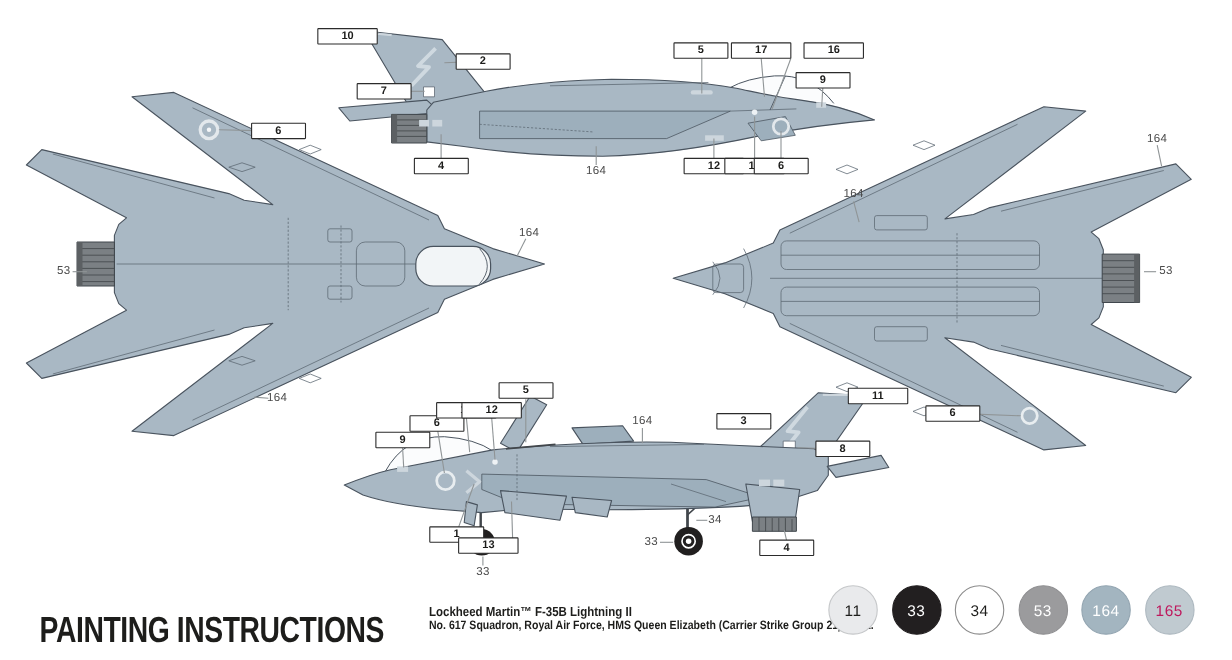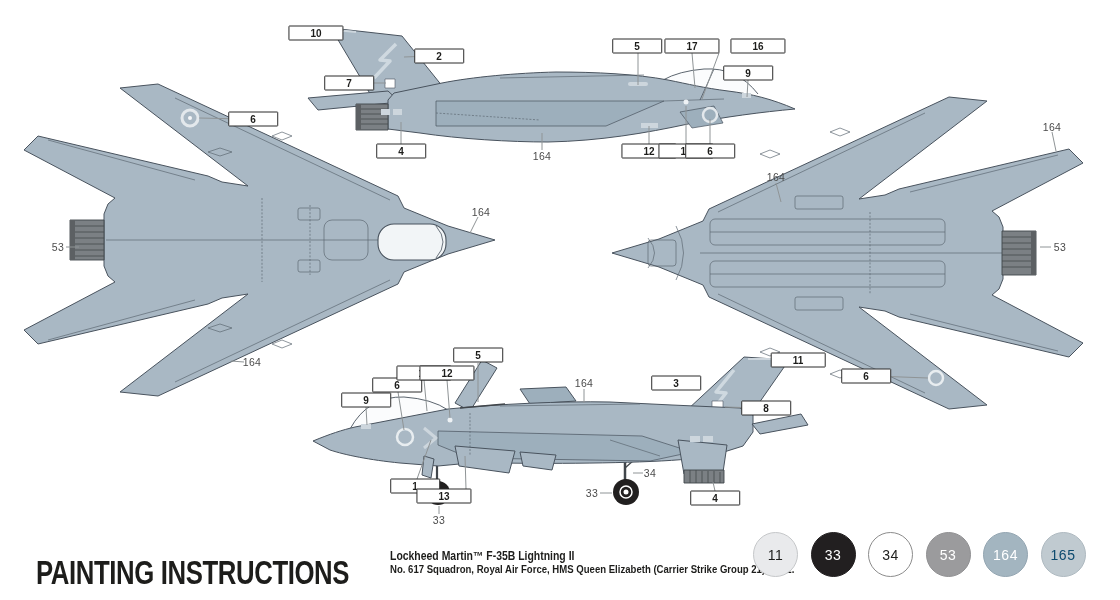--- a/index.html
+++ b/index.html
@@ -292,16 +292,16 @@
   <div class="name">Lockheed Martin™ F-35B Lightning II</div>
   <div class="details">No. 617 Squadron, Royal Air Force, HMS Queen Elizabeth (Carrier Strike Group 21), 2021.</div>
 </div>
 
 <div class="swatch-row" id="swatch-row">
       <div class="swatch" style="background: rgb(233, 234, 236); color: rgb(29, 29, 27); border: 1px solid rgb(197, 199, 201);">11</div>
       <div class="swatch" style="background: rgb(34, 31, 32); color: rgb(255, 255, 255); border: 1px solid rgb(34, 31, 32);">33</div>
       <div class="swatch" style="background: rgb(255, 255, 255); color: rgb(29, 29, 27); border: 1px solid rgb(140, 140, 140);">34</div>
       <div class="swatch" style="background: rgb(155, 155, 157); color: rgb(255, 255, 255); border: 1px solid rgb(144, 144, 146);">53</div>
       <div class="swatch" style="background: rgb(163, 181, 192); color: rgb(255, 255, 255); border: 1px solid rgb(147, 165, 177);">164</div>
-      <div class="swatch" style="background: rgb(192, 202, 208); color: #0c4a6e; border: 1px solid rgb(174, 185, 192);">165</div>
+      <div class="swatch" style="background: rgb(192, 202, 208); color: #be185d; border: 1px solid rgb(174, 185, 192);">165</div>
     </div>
 
 </div>
 
 </body></html>

